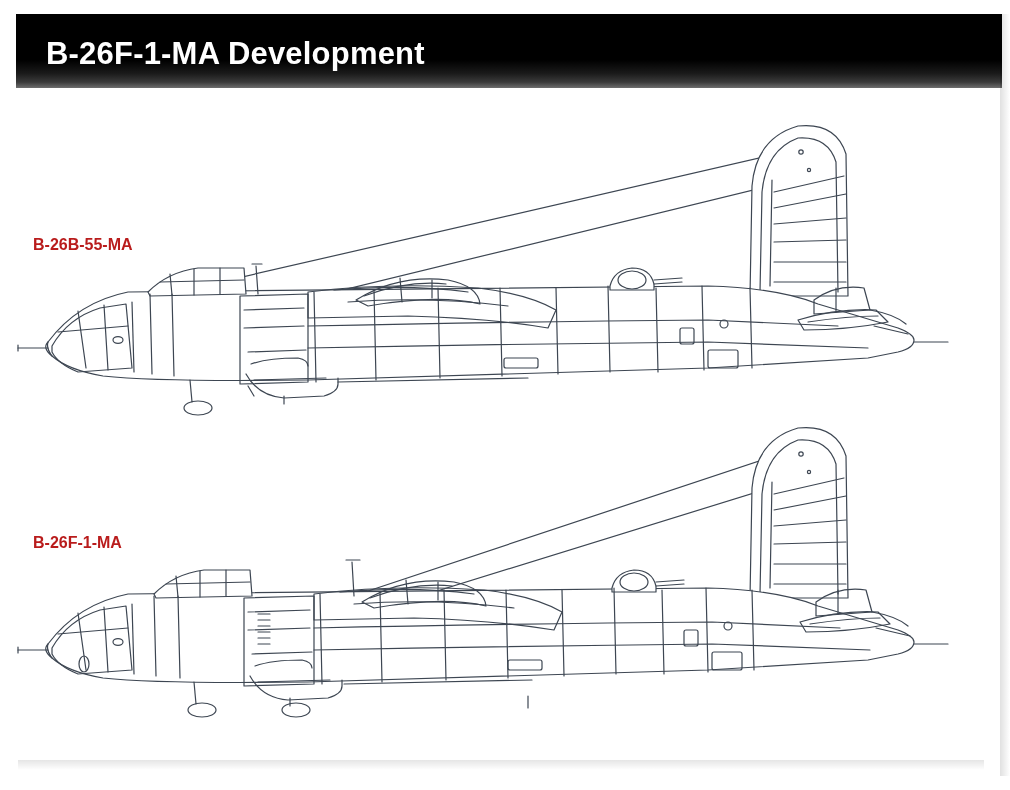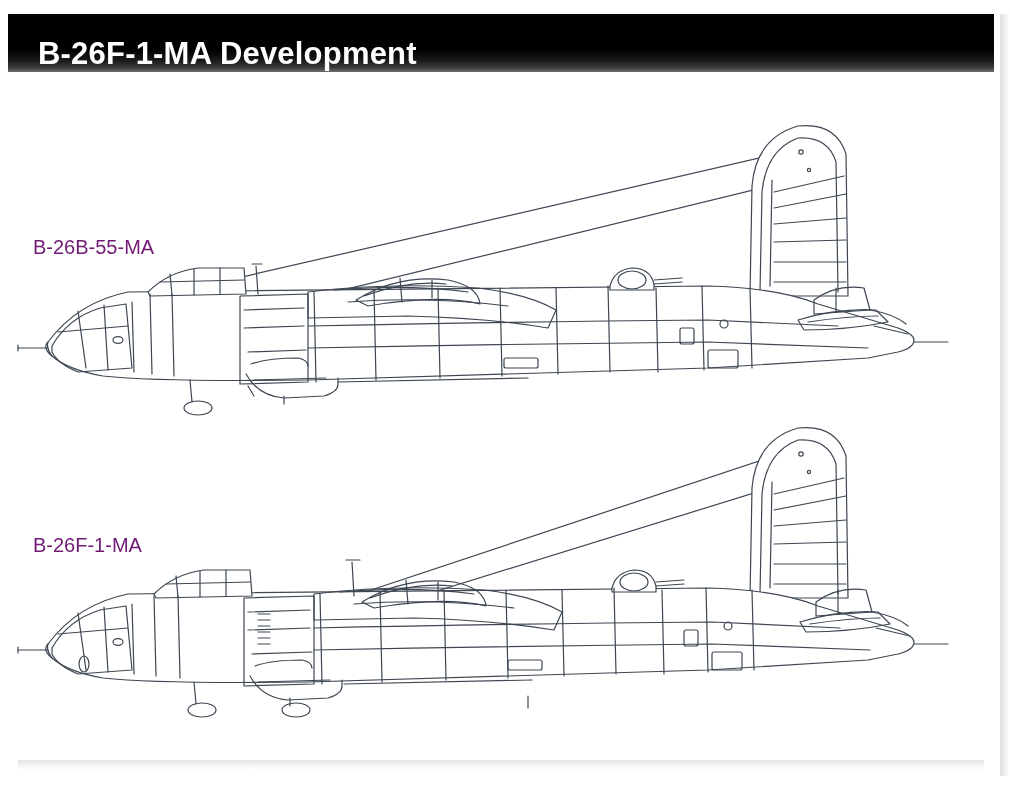--- a/index.html
+++ b/index.html
@@ -17,24 +17,24 @@
   .page {
     position: absolute;
     left: 0; top: 0;
     width: 1010px;
     height: 790px;
     background: #ffffff;
   }
   
   .title-bar {
     position: absolute;
-    left: 8px;
+    left: 16px;
     top: 14px;
     width: 986px;
-    height: 58px;
+    height: 74px;
     background: #000000;
     background: linear-gradient(to bottom, #000000 0%, #000000 62%, #1a1a1a 80%, #3a3a3a 92%, #6e6e6e 100%);
   }
   .title-text {
     position: absolute;
     left: 30px;
     top: 22px;
     color: #ffffff;
     font-size: 31px;
     font-weight: bold;
@@ -45,23 +45,23 @@
   .figure-area {
     position: absolute;
     left: 8px;
     top: 96px;
     width: 986px;
     height: 680px;
     background: #ffffff;
   }
   .label {
     position: absolute;
-    font-size: 20px;
-    font-weight: normal;
-    color: #701a75;
+    font-size: 16px;
+    font-weight: bold;
+    color: #b91c1c;
     white-space: nowrap;
   }
   .label-top { left: 25px; top: 140px; }
   .label-bottom { left: 25px; top: 438px; }
 
   .plan-svg {
     position: absolute;
     left: 0;
     top: 0;
     width: 986px;

